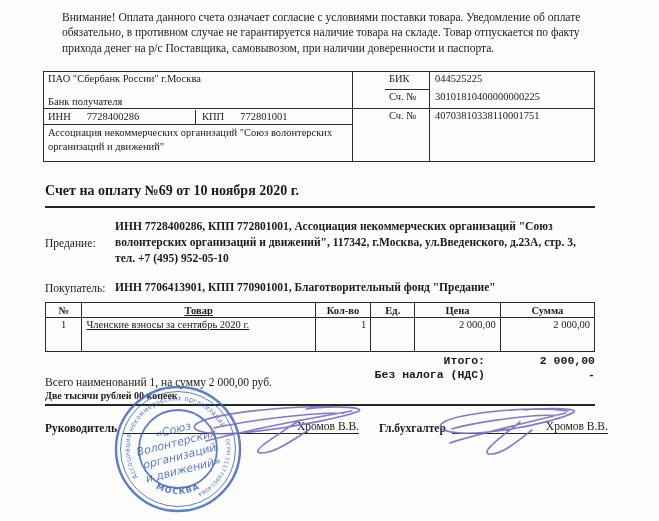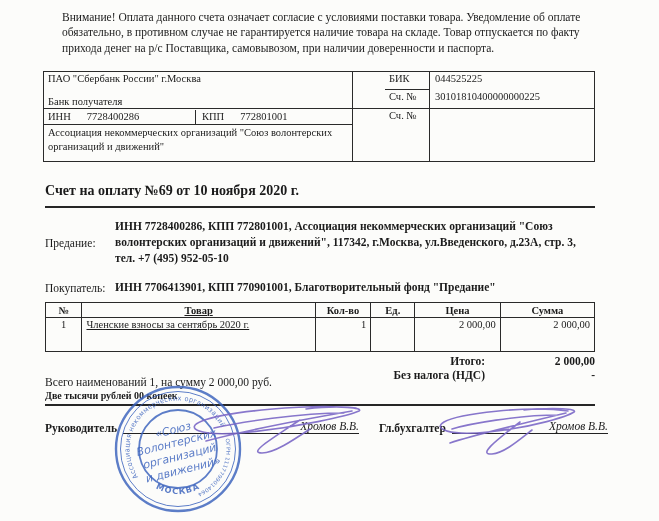--- a/index.html
+++ b/index.html
@@ -47,31 +47,31 @@
     font-size:10.5px;border:1.5px solid #2a2a2a;}
   .items th{border:1px solid #2a2a2a;font-weight:bold;text-align:center;padding:0 2px;height:14px;}
   .items td{border:1px solid #2a2a2a;padding:1px 4px;height:31px;vertical-align:top;}
   .col-num{width:30px;text-align:center;}
   .col-name{width:246px;text-decoration:underline;}
   .col-qty{width:50px;text-align:right;margin-top:12px;}
   .col-unit{width:38px;}
   .col-price{width:82px;text-align:right;margin-top:32px;}
   .col-sum{width:92px;text-align:right;}
   
-  .totals{position:absolute;left:45px;top:354px;width:550px;font-size:11.5px;font-weight:bold;}
+  .totals{position:absolute;left:45px;top:354px;width:550px;font-size:11.5px;font-weight:bold;font-family:Liberation Mono, monospace;}
   .t-row{display:flex;line-height:14px;}
   .t-label{width:440px;text-align:right;}
   .t-value{flex:1;text-align:right;}
   .count-line{position:absolute;left:45px;top:376px;font-size:11.5px;}
   .words-line{position:absolute;left:45px;top:390px;font-size:10px;font-weight:bold;}
   
   .signatures{position:absolute;left:45px;top:420px;width:552px;font-size:11.5px;display:flex;align-items:flex-end;}
   .sig-label{font-weight:bold;flex:none;}
   .sig-line{display:inline-block;border-bottom:1.2px solid #222;text-align:right;flex:none;
-    padding-bottom:1px;margin-left:6px;font-style:italic;}
+    padding-bottom:1px;margin-left:6px;}
   .sig-line-1{width:236px;}
   .sig-gap{width:20px;flex:none;}
   .sig-line-2{width:156px;}
   .sig-name{font-weight:normal;}
   
   .stamp-svg{position:absolute;left:103px;top:374px;width:150px;height:150px;pointer-events:none;}
   .ink-svg{position:absolute;left:0;top:0;width:659px;height:521px;pointer-events:none;}
 </style>
 </head>
 <body>
@@ -102,20 +102,21 @@
     <div class="bt-row bt-row1">
       <div class="bt-lab">БИК</div>
       <div class="bt-val">044525225</div>
     </div>
     <div class="bt-row bt-row2">
       <div class="bt-lab">Сч. №</div>
       <div class="bt-val">30101810400000000225</div>
     </div>
     <div class="bt-row bt-row3">
       <div class="bt-lab">Сч. №</div>
+      <div class="bt-val">40703810338110001751</div>
     </div>
   </div>
 </div>
 
 <div class="invoice-title">Счет на оплату №69 от 10 ноября 2020 г.</div>
 <div class="rule rule1"></div>
 
 <div class="parties">
   <div class="party">
     <div class="p-label">Предание:</div>

